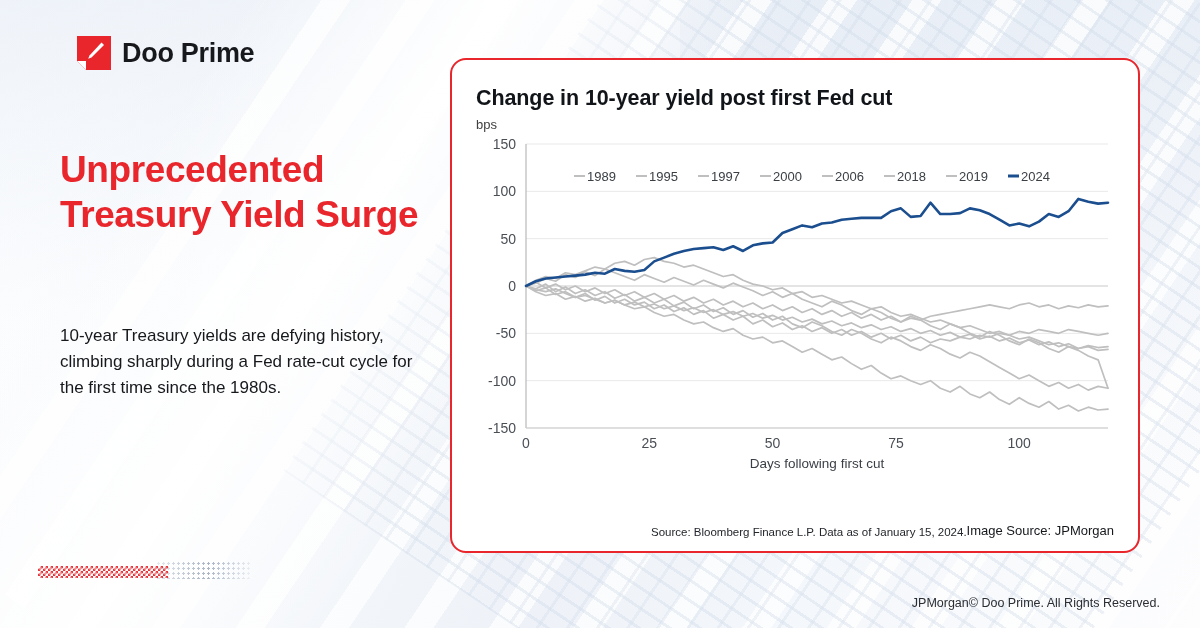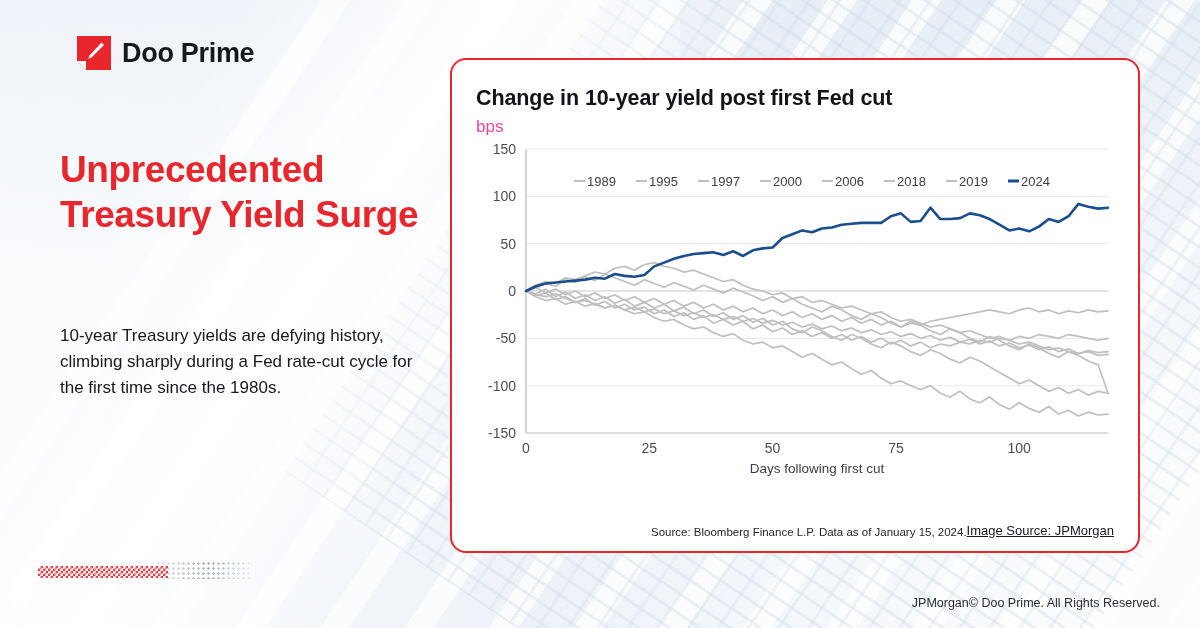--- a/index.html
+++ b/index.html
@@ -164,38 +164,38 @@
     padding: 26px 22px 12px 22px;
   }
   .chart-title {
     font-size: 21.5px;
     font-weight: 700;
     color: #111418;
     letter-spacing: -0.1px;
     margin: 0 0 6px 2px;
   }
   .chart-unit {
-    font-size: 17px;
-    color: #ec4899;
+    font-size: 13px;
+    color: #404040;
     margin: 0 0 2px 2px;
   }
   .chart-svg-wrap { width: 100%; }
   svg.plot { display: block; }
 
   .axis-tick-label { font-family: "Liberation Sans", sans-serif; font-size: 14px; fill: #4a4f56; }
   .axis-title { font-family: "Liberation Sans", sans-serif; font-size: 13.5px; fill: #3a3f46; }
   .legend-label { font-family: "Liberation Sans", sans-serif; font-size: 13px; fill: #3b4046; }
 
   .chart-footer {
     position: absolute;
     left: 24px; right: 24px; bottom: 13px;
     display: flex; align-items: flex-end; justify-content: flex-end;
   }
   .src-note { font-size: 11.5px; color: #23262b; }
-  .img-src  { font-size: 13px; color: #15181c; font-weight: 400; text-decoration: underline; }
+  .img-src  { font-size: 13px; color: #15181c; font-weight: 400; }
 
   .copyright {
     position: absolute;
     right: 40px; bottom: 18px;
     font-size: 12.5px;
     color: #2a2d32;
   }
 </style>
 </head>
 <body>

